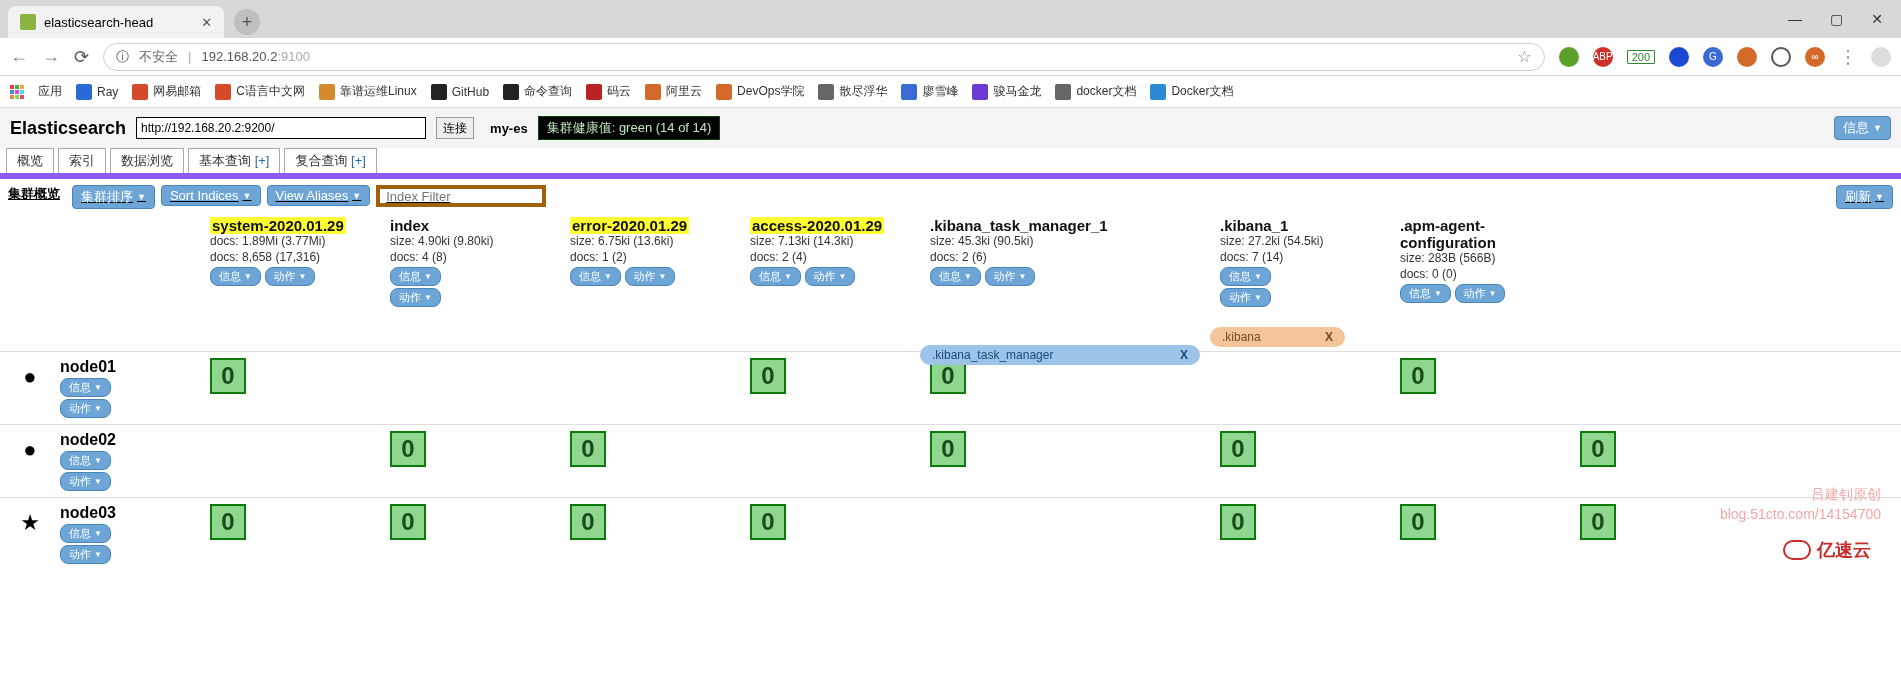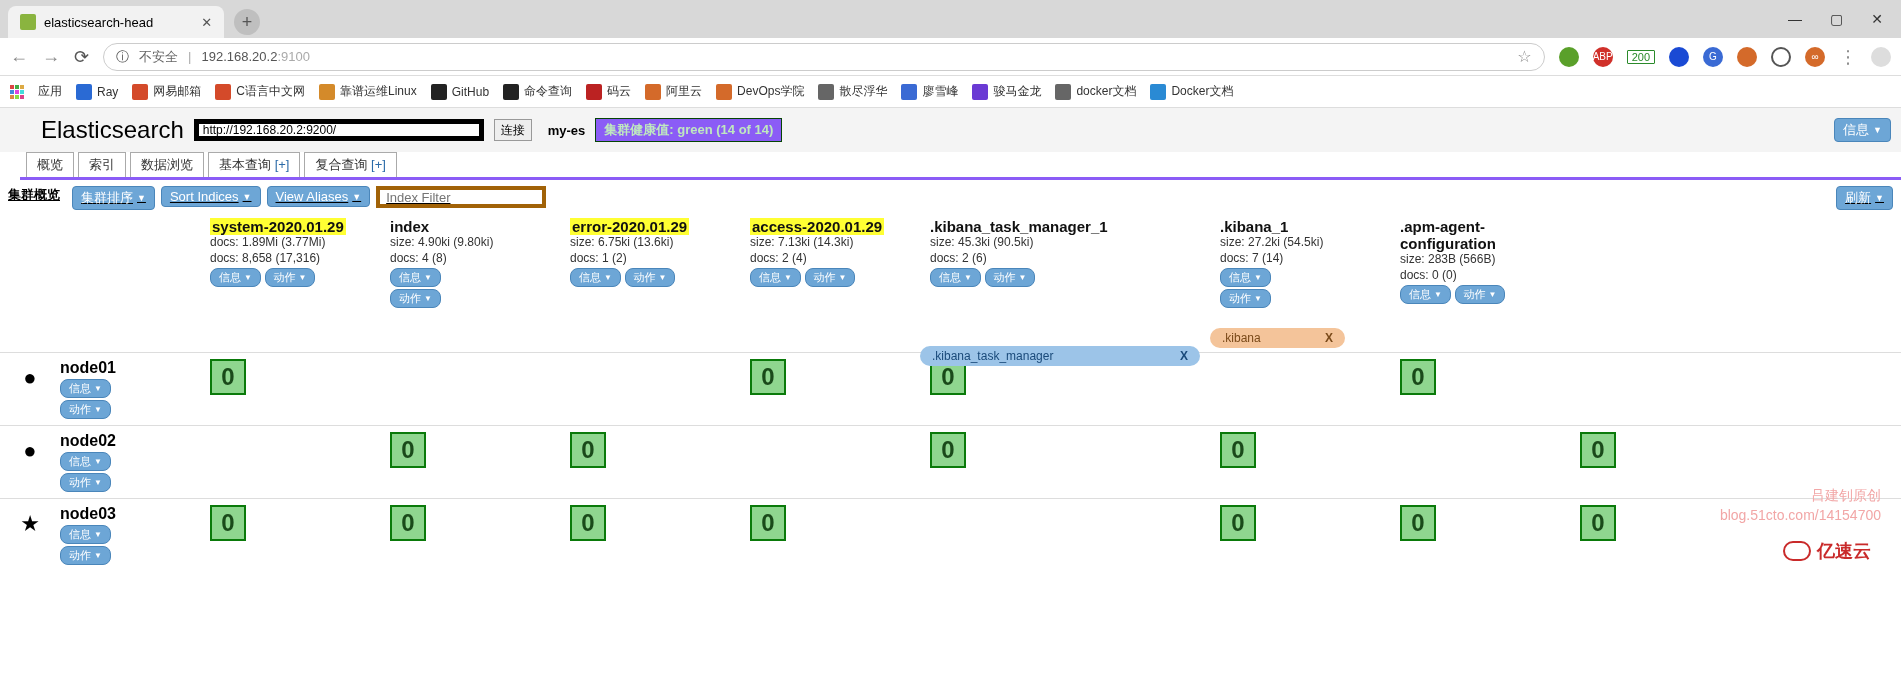--- a/index.html
+++ b/index.html
@@ -21,28 +21,28 @@
 .urlbar .dim { color: #aaa; }
 .urlbar .star { margin-left: auto; color: #888; font-size: 16px; }
 .ext { width: 20px; height: 20px; border-radius: 50%; display: inline-flex; align-items: center; justify-content: center; font-size: 10px; color: #fff; }
 
 .bookmarks { height: 32px; background: #fff; border-bottom: 1px solid #ddd; display: flex; align-items: center; padding: 0 10px; gap: 14px; font-size: 12px; color: #333; }
 .bm { display: flex; align-items: center; gap: 5px; white-space: nowrap; }
 .bm-icon { width: 16px; height: 16px; border-radius: 2px; display: inline-block; }
 
 
 .es-header { display: flex; align-items: center; gap: 10px; padding: 8px 10px; background: #f4f4f4; }
-.es-title { font-size: 24px; font-weight: normal; margin-left: 31px; }
-.es-url { width: 290px; height: 22px; border: 5px solid #000000; padding: 0 4px; font-size: 12px; }
+.es-title { font-size: 18px; font-weight: bold; }
+.es-url { width: 290px; height: 22px; border: 1px solid #000000; padding: 0 4px; font-size: 12px; }
 .es-connect { height: 22px; border: 1px solid #999; background: #eee; padding: 0 6px; font-size: 12px; }
 .cluster-name { font-weight: bold; margin-left: 6px; }
-.health { background: #8b5cf6; color: #bfe8bf; padding: 2px 8px; border: 1px solid #064506; font-weight: bold; }
+.health { background: #000000; color: #bfe8bf; padding: 2px 8px; border: 1px solid #064506; font-weight: normal; }
 .info-btn-top { margin-left: auto; }
 
-.tabs { display: flex; border-bottom: 3px solid #8b5cf6; padding-left: 6px; margin-left: 20px; }
+.tabs { display: flex; border-bottom: 6px solid #8b5cf6; padding-left: 6px; }
 .tabs .t { border: 1px solid #aaa; border-bottom: none; padding: 3px 10px; margin-right: 4px; background: #fff; font-size: 13px; color: #333; cursor: pointer; }
 .tabs .t.active { font-weight: normal; }
 .tabs .plus { color: #2a6aa8; }
 
 .controls { display: flex; align-items: flex-start; gap: 6px; padding: 6px 8px; text-decoration: underline; }
 .controls .label { font-weight: bold; margin-right: 6px; }
 .pillbtn { background: #6da6d6; color: #fff; border: 1px solid #4a86ba; border-radius: 4px; padding: 2px 8px; font-size: 13px; display: inline-flex; align-items: center; gap: 4px; cursor: pointer; }
 .pillbtn .caret { font-size: 9px; }
 .filter { height: 22px; border: 4px solid #a16207; padding: 0 6px; font-size: 13px; width: 170px; }
 .refresh { margin-left: auto; }

